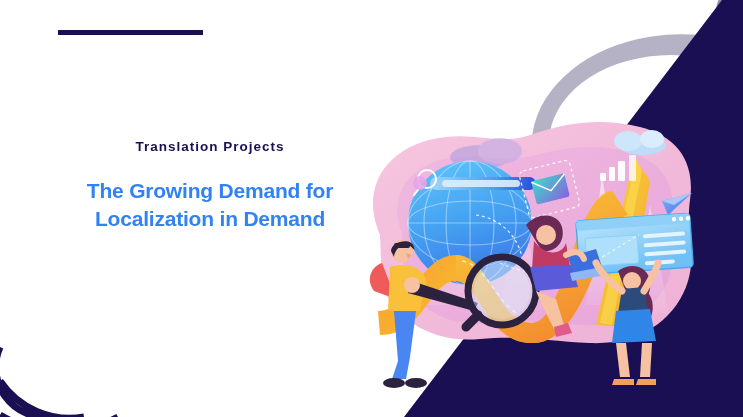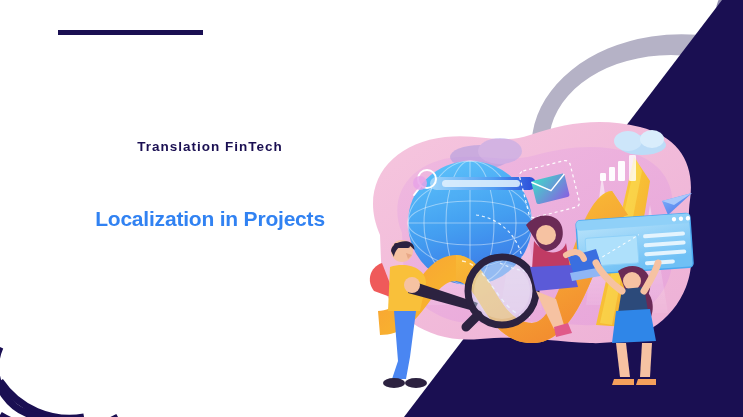--- a/index.html
+++ b/index.html
@@ -245,20 +245,20 @@
 
   <svg class="corner-arcs" viewBox="0 0 140 120">
     <g fill="none" stroke="#1a0f52" stroke-width="7">
       <path d="M 0 118 A 118 118 0 0 0 118 120"></path>
       <path d="M 0 84 A 84 84 0 0 0 84 120"></path>
       <path d="M 0 50 A 50 50 0 0 0 50 120"></path>
     </g>
   </svg>
 
   <div class="copy">
-    <p class="kicker">Translation FinTech</p>
+    <p class="kicker">Translation Projects</p>
     <h1 class="headline">
-      <br>
-      <span>Localization in Projects</span><br>
+      <span>The Growing Demand for</span><br>
+      <span>Localization in Demand</span><br>
     </h1>
   </div>
 
 </div>
 
 </body></html>

